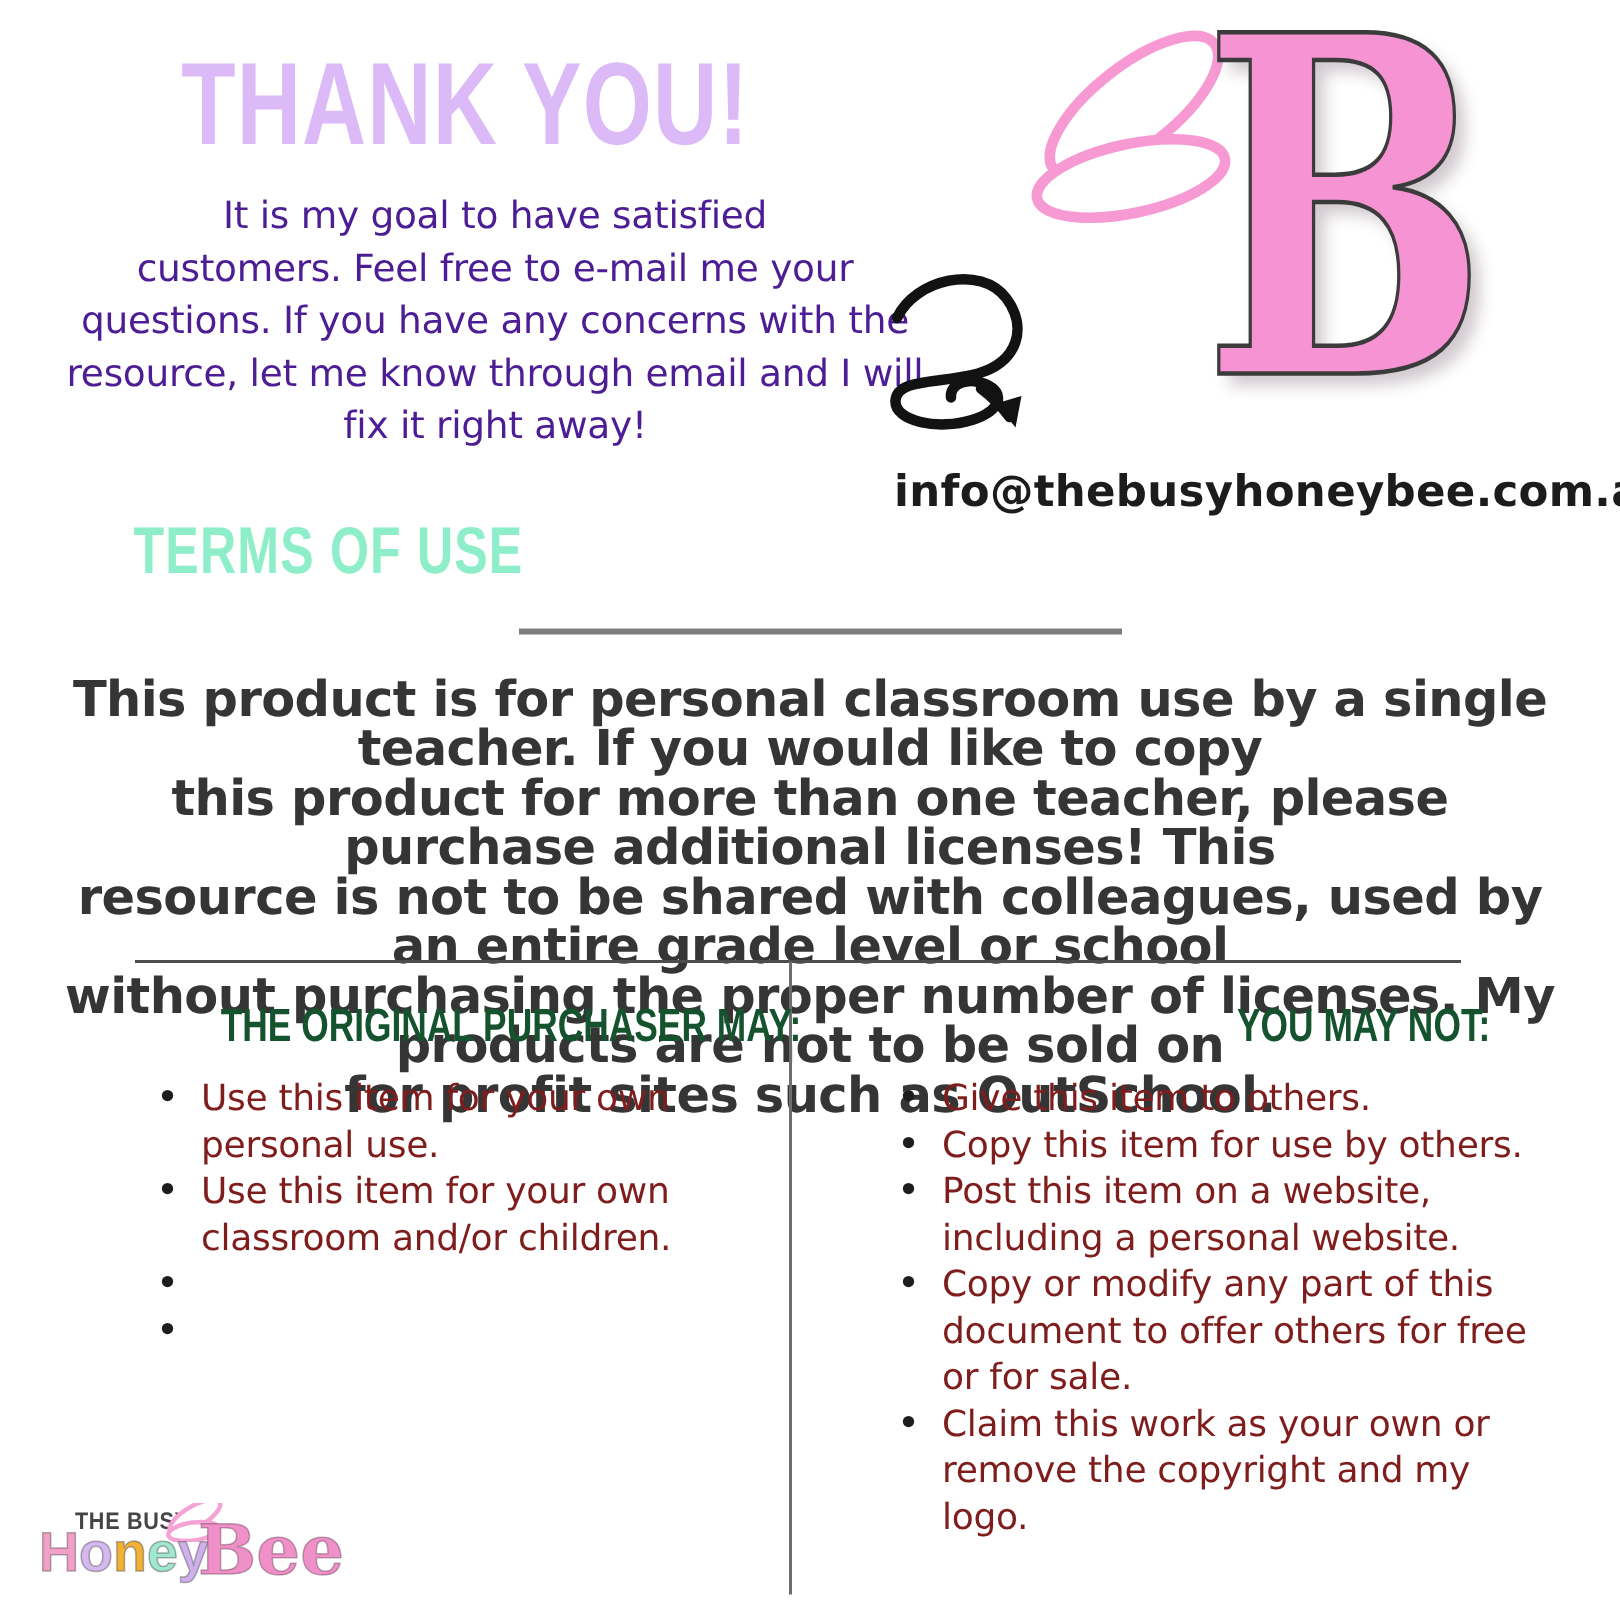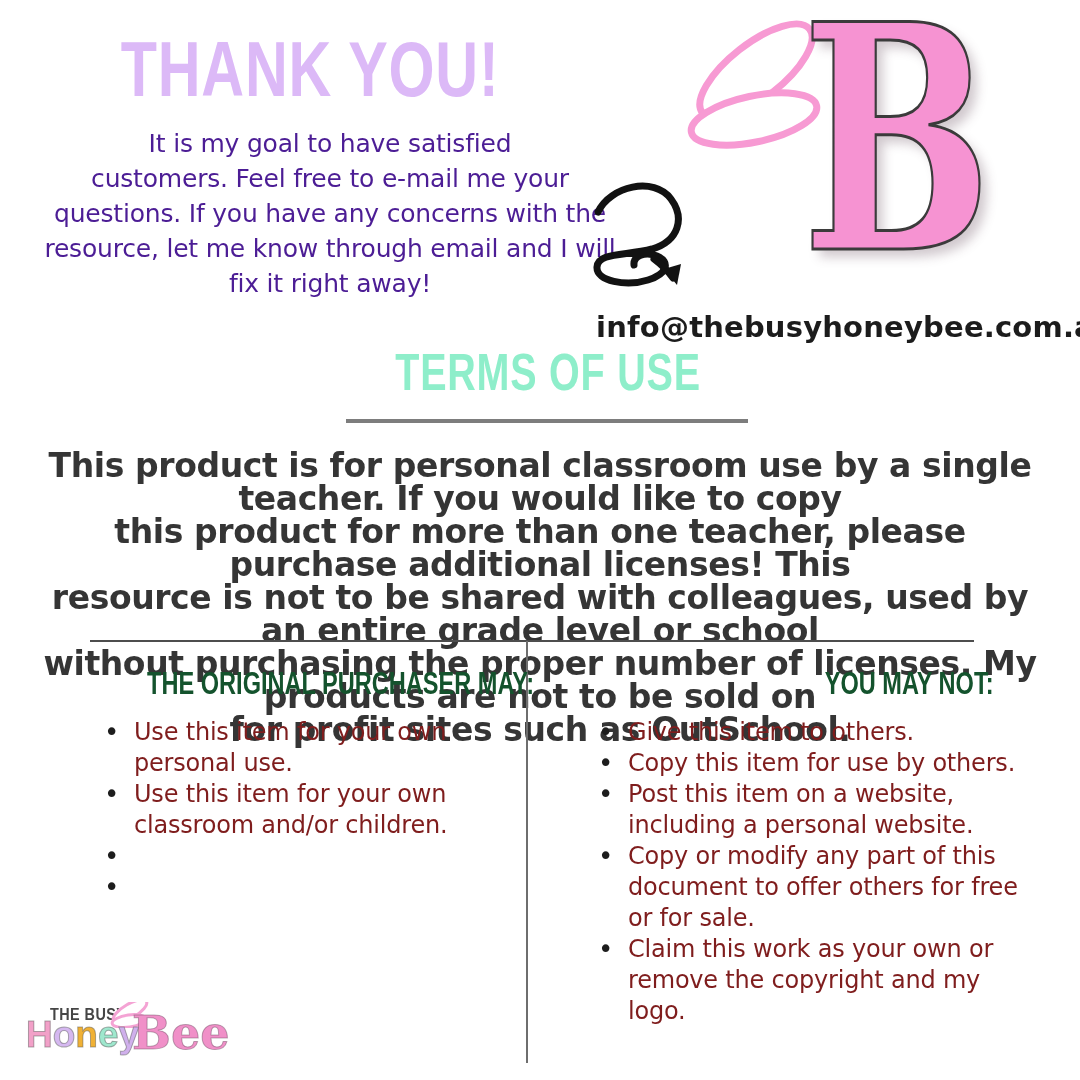--- a/index.html
+++ b/index.html
@@ -36,23 +36,23 @@
     transform:scaleX(0.72); transform-origin:left top;
     text-shadow:10px 8px 12px rgba(90,60,80,0.28);
   }
   .email {
     position:absolute; left:596px; top:310px; width:460px; text-align:center;
     font-size:29px; font-weight:bold; color:#1c1c1c; letter-spacing:0.2px;
   }
 
   
   .terms-title {
-    position:absolute; left:48px; top:346px; width:1000px; text-align:center;
-    font-family:"Liberation Sans", sans-serif; font-weight:800;
-    font-size:52px; line-height:1.0; letter-spacing:1px;text-decoration:underline;
+    position:absolute; left:48px; top:346px; width:1000px; text-align:left;
+    font-family:"Liberation Sans", sans-serif; font-weight:800;
+    font-size:44px; line-height:1.0; letter-spacing:1px;text-decoration:underline;
   }
   .terms-underline { position:absolute; left:346px; top:419px; width:402px; height:4px; background:#7d7d7d; }
   .terms-body {
     position:absolute; left:40px; top:449px; width:1000px; text-align:center;
     font-size:33px; line-height:33px; color:#353535; white-space:pre-line;
     letter-spacing:-0.4px;
     font-weight:bold;
   }
 
   

